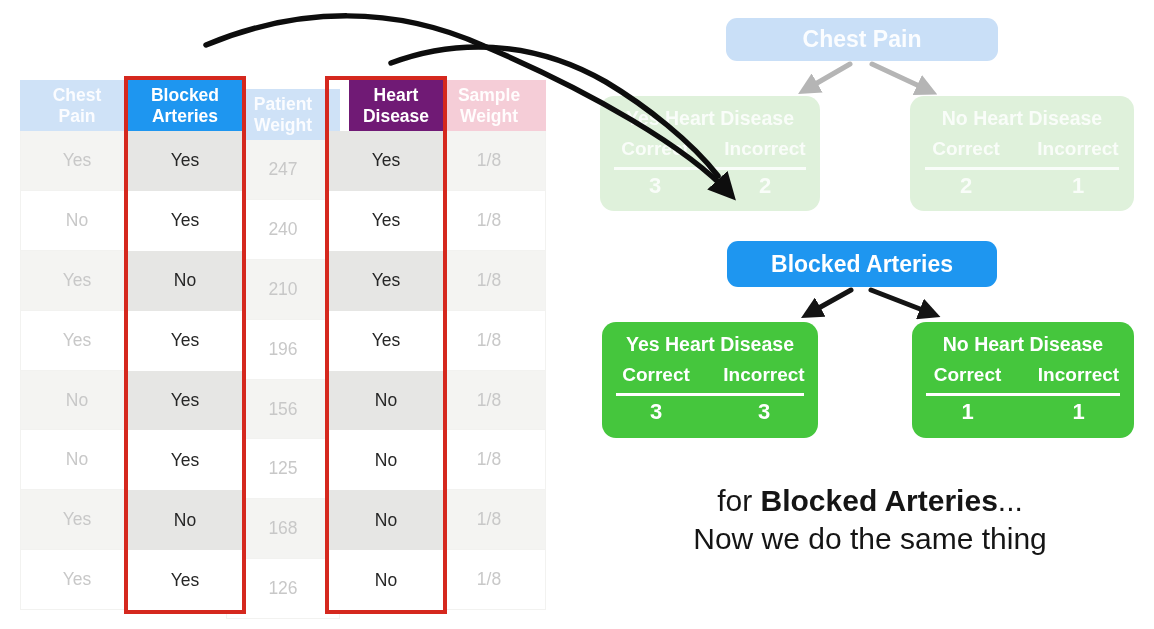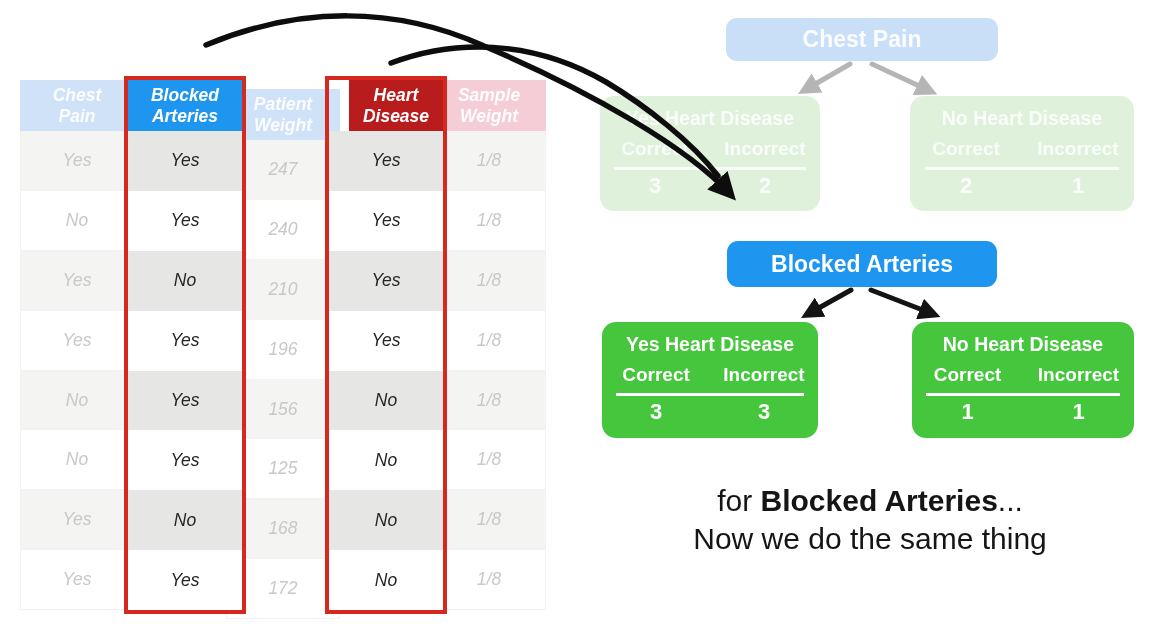--- a/index.html
+++ b/index.html
@@ -2,33 +2,33 @@
 <html><head>
 <meta charset="utf-8">
 <style>
   html,body { margin:0; padding:0; background:#ffffff; }
   .stage {
     position:relative; width:1154px; height:629px; background:#ffffff;
     font-family:"Liberation Sans","DejaVu Sans",sans-serif; overflow:hidden;
   }
 
   
-  .col { position:absolute; top:80px; width:114px; display:flex; flex-direction:column; z-index:1;font-style:italic; }
+  .col { position:absolute; top:80px; width:114px; display:flex; flex-direction:column; z-index:1; }
   .col .hdr {
     height:51px; display:flex; align-items:center; justify-content:center;
     text-align:center; font-weight:bold; font-size:17.5px; line-height:1.15; white-space:pre-line;
   }
   .col .cell {
     height:59.9px; display:flex; align-items:center; justify-content:center;
     font-size:17.5px; box-sizing:border-box;
   }
   .col.faded-blue .hdr   { background:#cfe2f7; color:rgba(255,255,255,.9); }
   .col.faded-pink .hdr   { background:#f5cdd7; color:rgba(255,255,255,.95); }
   .col.active-blue .hdr  { background:#1e96f0; color:#ffffff; }
-  .col.active-green .hdr { background:#b91c1c; color:#ffffff;margin-left:20px; }
+  .col.active-green .hdr { background:#701a75; color:#ffffff;margin-left:20px; }
   .col.faded-blue .cell, .col.faded-pink .cell { color:#c8c8c8; border:1px solid #f2f2f0; border-top:none; }
   .col.faded-blue .cell.odd, .col.faded-pink .cell.odd { background:#f4f4f2; }
   .col.faded-blue .cell.even, .col.faded-pink .cell.even { background:#ffffff; }
   .col.highlighted { box-shadow:0 0 0 4px #d5281e; z-index:2; }
   .col.highlighted .cell { color:#262626; }
   .col.highlighted .cell.odd { background:#e6e6e4; }
   .col.highlighted .cell.even { background:#ffffff; }
 
   
   .node {
@@ -94,21 +94,21 @@
       <div class="col faded-blue" style="left: 226px; margin-top: 9px;">
         <div class="hdr">Patient
 Weight</div>
         <div class="cell odd">247</div>
         <div class="cell even">240</div>
         <div class="cell odd">210</div>
         <div class="cell even">196</div>
         <div class="cell odd">156</div>
         <div class="cell even">125</div>
         <div class="cell odd">168</div>
-        <div class="cell even">172</div>
+        <div class="cell even">126</div>
       </div>
       <div class="col active-green highlighted" style="left: 329px;">
         <div class="hdr">Heart
 Disease</div>
         <div class="cell odd">Yes</div>
         <div class="cell even">Yes</div>
         <div class="cell odd">Yes</div>
         <div class="cell even">Yes</div>
         <div class="cell odd">No</div>
         <div class="cell even">No</div>

